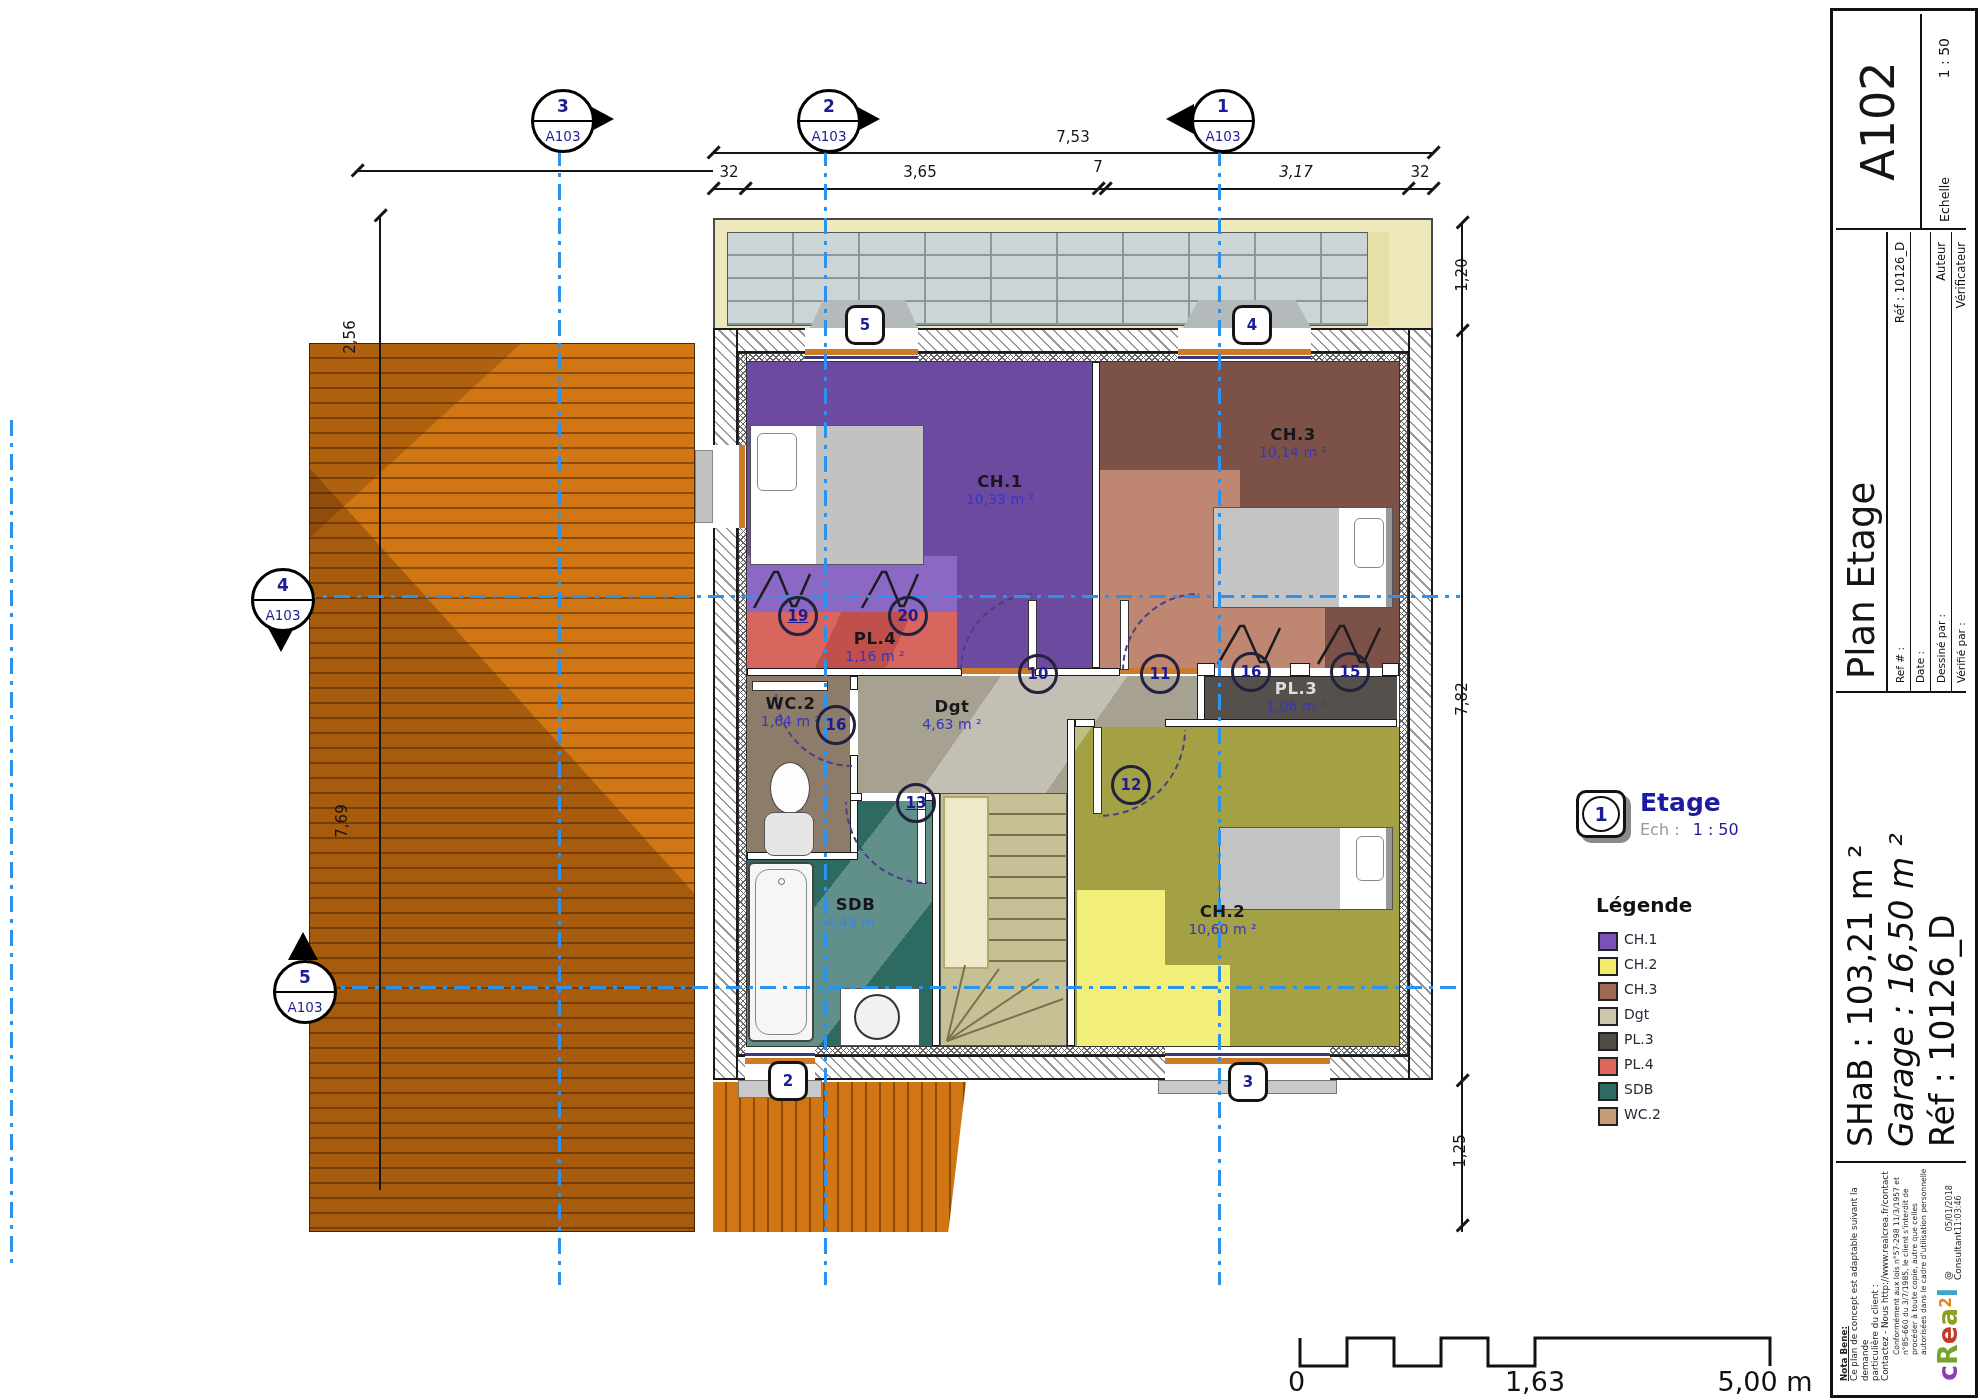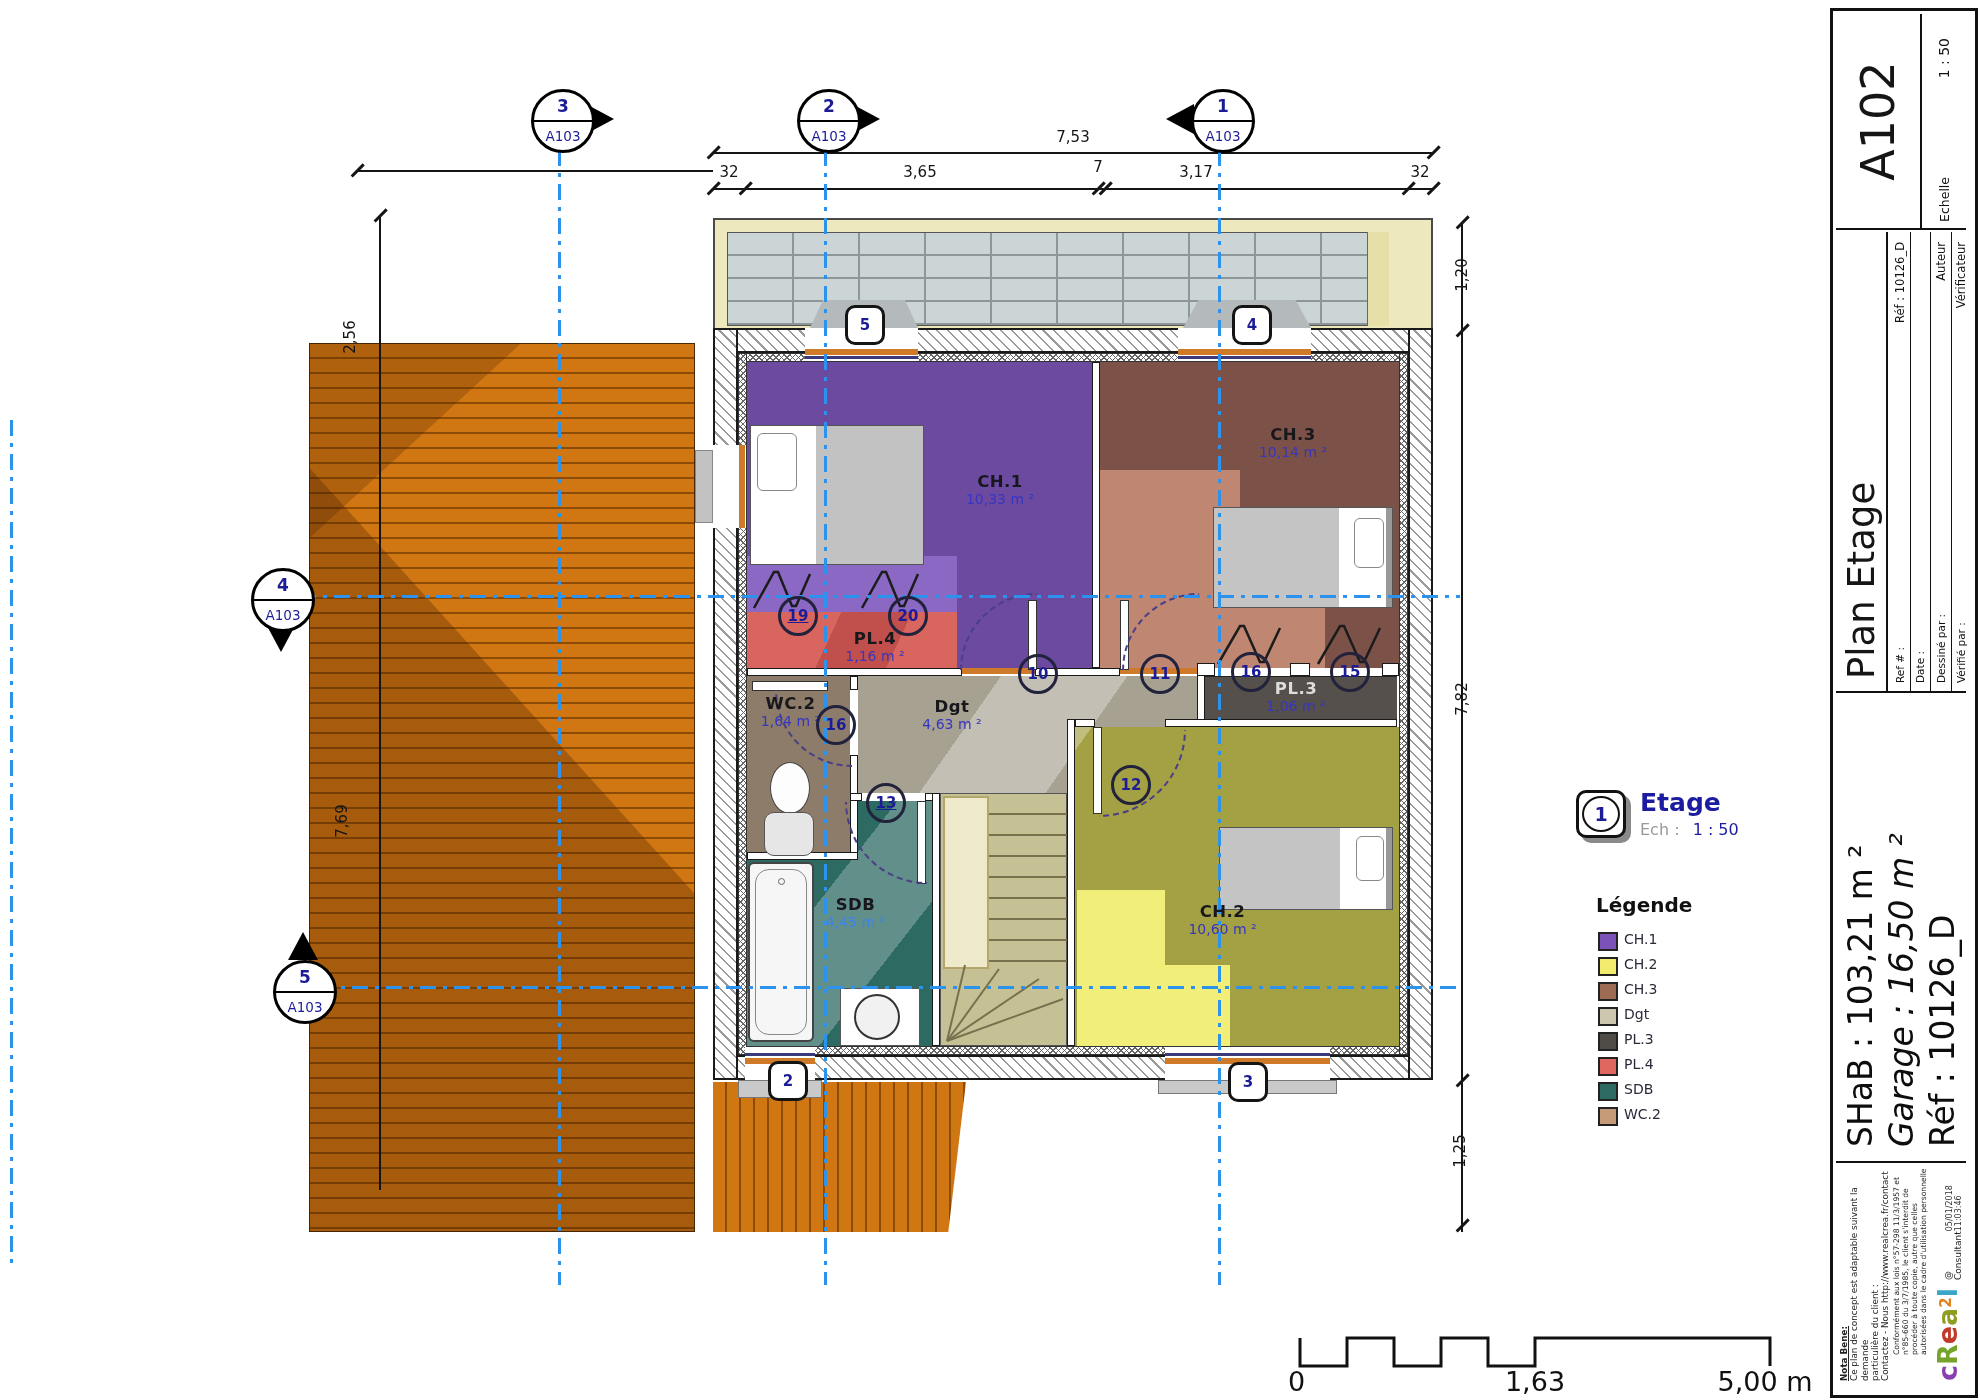--- a/index.html
+++ b/index.html
@@ -213,21 +213,21 @@
     <div class="tick" style="left:372px;top:1179px;"></div>
   <div class="tick" style="left:1454px;top:221px;"></div>
     <div class="tick" style="left:1454px;top:329px;"></div>
   <div class="tick" style="left:1454px;top:1079px;"></div>
     <div class="tick" style="left:1454px;top:1224px;"></div>
 
   <div class="dimtxt" style="left:1023px;top:128px;width:100px;">7,53</div>
   <div class="dimtxt" style="left:705px;top:163px;width:48px;">32</div>
   <div class="dimtxt" style="left:872px;top:163px;width:96px;">3,65</div>
   <div class="dimtxt" style="left:1085px;top:158px;width:26px;">7</div>
-  <div class="dimtxt" style="left:1148px;top:163px;width:96px;">3,17</div>
+  <div class="dimtxt" style="left:1248px;top:163px;width:96px;font-style:italic;">3,17</div>
   <div class="dimtxt" style="left:1396px;top:163px;width:48px;">32</div>
   <div class="dimtxt" style="left:523px;top:130px;width:74px;z-index:20;">3,20</div>
   <div class="dimtxt rot" style="left:320px;top:328px;width:60px;">2,56</div>
   <div class="dimtxt rot" style="left:312px;top:812px;width:60px;">7,69</div>
   <div class="dimtxt rot" style="left:1432px;top:266px;width:60px;">1,20</div>
   <div class="dimtxt rot" style="left:1432px;top:690px;width:60px;">7,82</div>
   <div class="dimtxt rot" style="left:1430px;top:1142px;width:60px;">1,25</div>
 
   <div class="pen" style="left:586px;top:104px;border-left:28px solid #000;border-top:15px solid transparent;border-bottom:15px solid transparent;"></div>
   <div class="gm" style="left:531px;top:89px;">
@@ -258,21 +258,21 @@
   <div class="wtag" style="left:845px;top:305px;">5</div>
   <div class="wtag" style="left:1232px;top:305px;">4</div>
   <div class="wtag" style="left:768px;top:1061px;">2</div>
   <div class="wtag" style="left:1228px;top:1062px;">3</div>
 
   <div class="dtag" style="left:778px;top:596px;text-decoration:underline;">19</div>
   <div class="dtag" style="left:888px;top:596px;">20</div>
   <div class="dtag" style="left:1018px;top:654px;">10</div>
   <div class="dtag" style="left:1140px;top:654px;">11</div>
   <div class="dtag" style="left:816px;top:705px;">16</div>
-  <div class="dtag" style="left:866px;top:783px;text-decoration:underline;">13</div>
+  <div class="dtag" style="left:896px;top:783px;text-decoration:underline;">13</div>
   <div class="dtag" style="left:1111px;top:765px;">12</div>
   <div class="dtag" style="left:1231px;top:652px;">16</div>
   <div class="dtag" style="left:1330px;top:652px;">15</div>
 
   <div class="rlabel" style="left:940px;top:472px;width:120px;">
     <div class="rn">CH.1</div>
     <div class="ra">10,33 m ²</div>
   </div>
   <div class="rlabel" style="left:1233px;top:425px;width:120px;">
     <div class="rn">CH.3</div>

